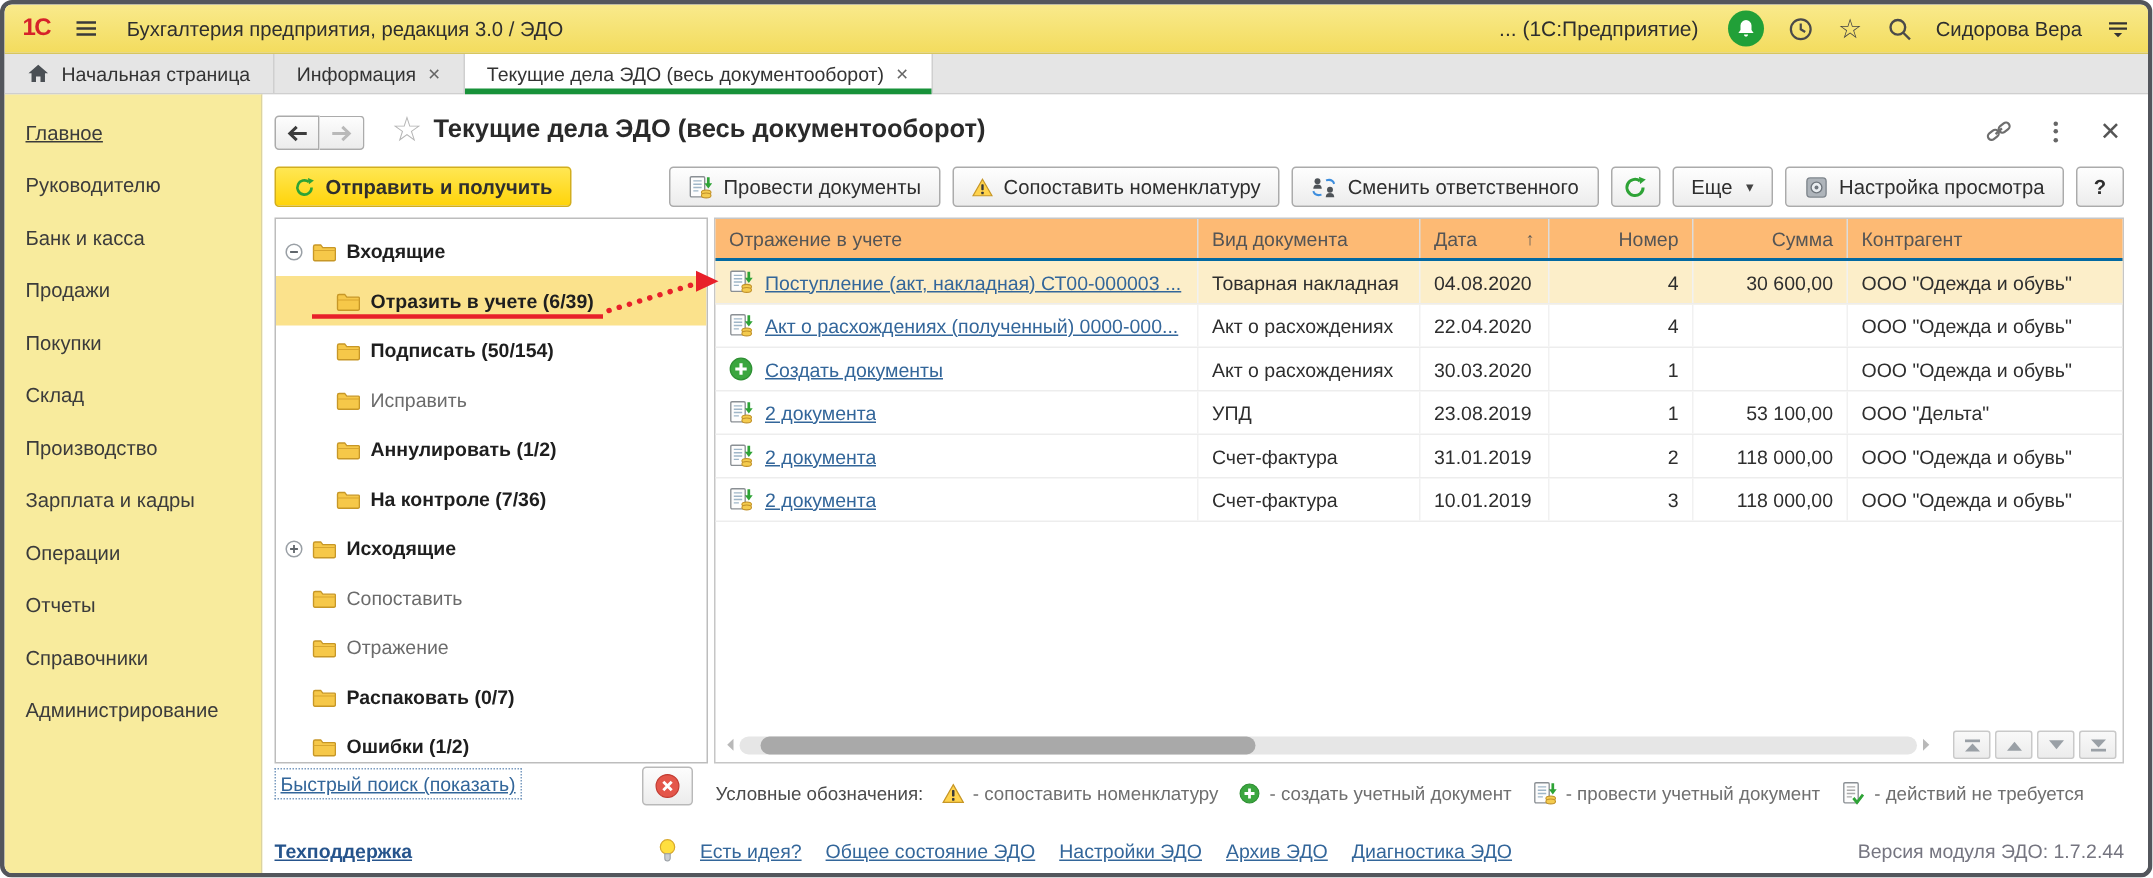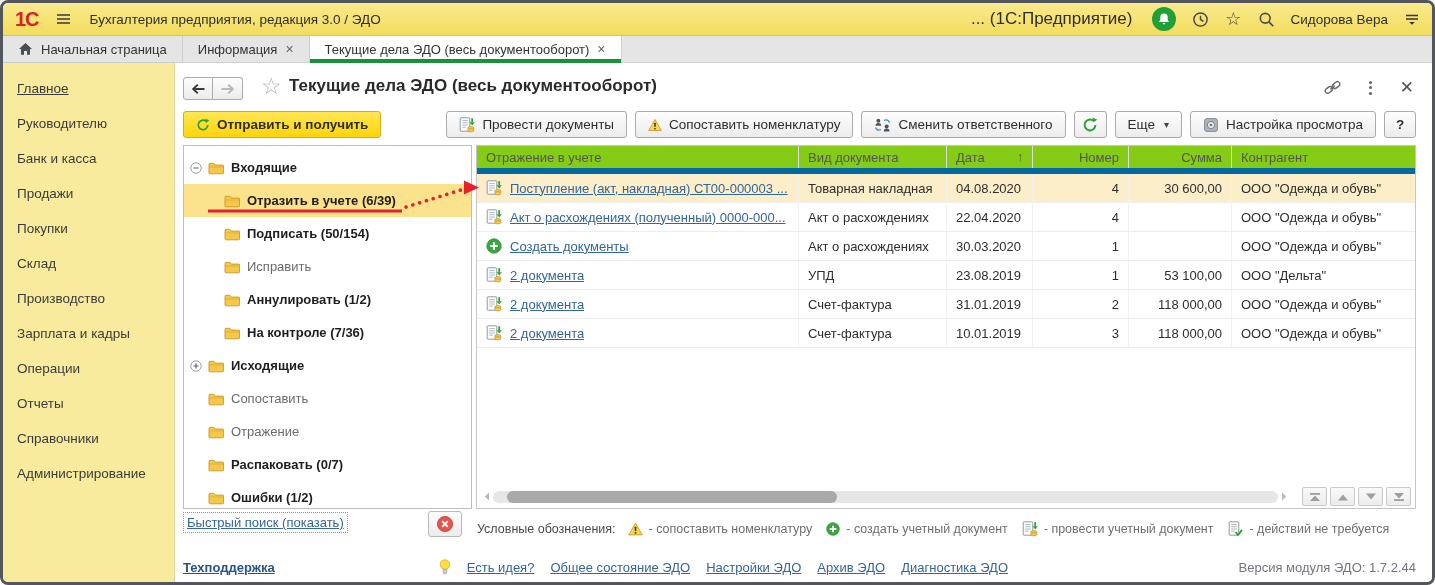--- a/index.html
+++ b/index.html
@@ -5,25 +5,25 @@
   * { box-sizing: border-box; margin: 0; padding: 0; }
   html,body { width:1435px; height:585px; font-family:"Liberation Sans", sans-serif; background:#fff; }
 
   .window { position:relative; width:1435px; height:585px; border:3px solid #53565C;
             border-radius:8px; overflow:hidden; background:#fff; }
 
   
   .app-bar { position:absolute; top:0; left:0; right:0; height:33px;
              background:linear-gradient(#F9EA8C,#F3DC5E); border-bottom:1px solid #D8C65E;
              display:flex; align-items:center; padding:0 12px; }
-  .logo { color:#D6222A; font-weight:bold; font-size:20px; letter-spacing:-1px; line-height:1; }
+  .logo { color:#D6222A; font-weight:bold; font-size:16px; letter-spacing:-1px; line-height:1; }
   .burger { margin-left:16px; display:flex; cursor:pointer; }
   .app-title { margin-left:18px; font-size:13.5px; color:#2E2E2E; }
   .app-right { margin-left:auto; display:flex; align-items:center; gap:16px; }
-  .session { font-size:17px; color:#2E2E2E; margin-right:4px; }
+  .session { font-size:14px; color:#2E2E2E; margin-right:4px; }
   .bell-btn { width:24px; height:24px; border-radius:50%; background:#21A038;
               display:flex; align-items:center; justify-content:center; cursor:pointer; }
   .bar-ico { display:flex; align-items:center; cursor:pointer; }
   .fav-char { font-size:18px; color:#454545; line-height:1; cursor:pointer; }
   .user-name { font-size:13.5px; color:#2E2E2E; cursor:pointer; }
 
   
   .tab-bar { position:absolute; top:33px; left:0; right:0; height:27px; background:#e5e5e5;
              display:flex; border-bottom:1px solid #CFCFCF; }
   .tab { display:flex; align-items:center; gap:8px; padding:0 15px; font-size:13px; color:#333;
@@ -76,21 +76,21 @@
   .tree-row.selected { background:#FBE28C; }
   .tree-row .exp { width:13px; display:flex; margin-right:5px; }
   .tree-row.lvl0f { padding-left:24px; }
   .tree-row.lvl1 { padding-left:40px; }
   .tree-folder { margin-right:7px; flex:none; display:flex; }
   .tree-label { white-space:nowrap; }
 
   
   .table-panel { position:absolute; left:301px; top:82px; right:16px; height:364px;
                  border:1px solid #C6C6C6; background:#fff; }
-  .thead { display:flex; height:28px; background:#84cc16; border-bottom:6px solid #0369a1;
+  .thead { display:flex; height:28px; background:#fdba74; border-bottom:2px solid #0369a1;
            font-size:13px; color:#555; }
   .th { display:flex; align-items:center; padding:0 9px; border-right:1px solid #DCDCDC; cursor:pointer; }
   .c1 { width:322px; } .c2 { width:148px; } .c3 { width:86px; }
   .c4 { width:96px; justify-content:flex-end; } .c5 { width:103px; justify-content:flex-end; }
   .c6 { flex:1; border-right:none !important; }
   .sort-ind { margin-left:auto; color:#555; font-size:12px; }
   .trow { display:flex; height:29px; border-bottom:1px solid #EDEDED; font-size:13px; color:#2E2E2E; }
   .trow.hl { background:#FCEEC9; }
   .td { display:flex; align-items:center; padding:0 9px; border-right:1px solid #F1F1F1;
         overflow:hidden; white-space:nowrap; }

